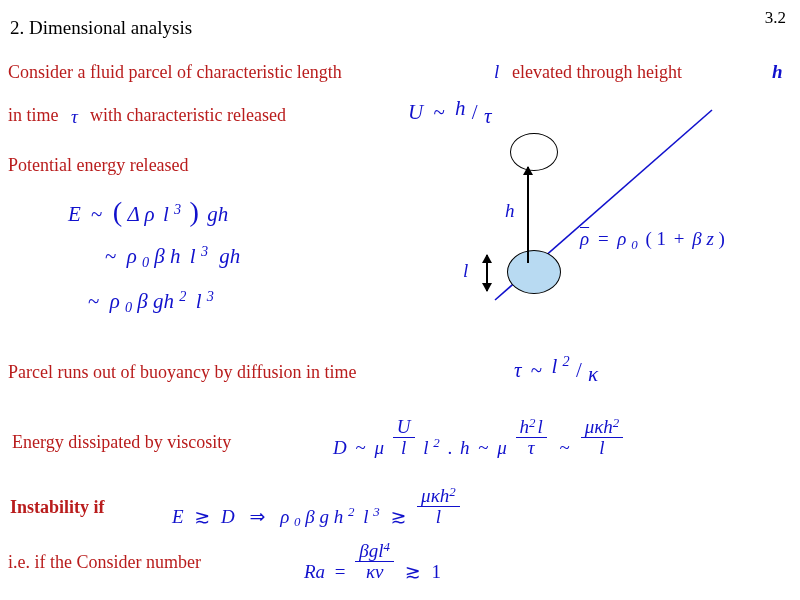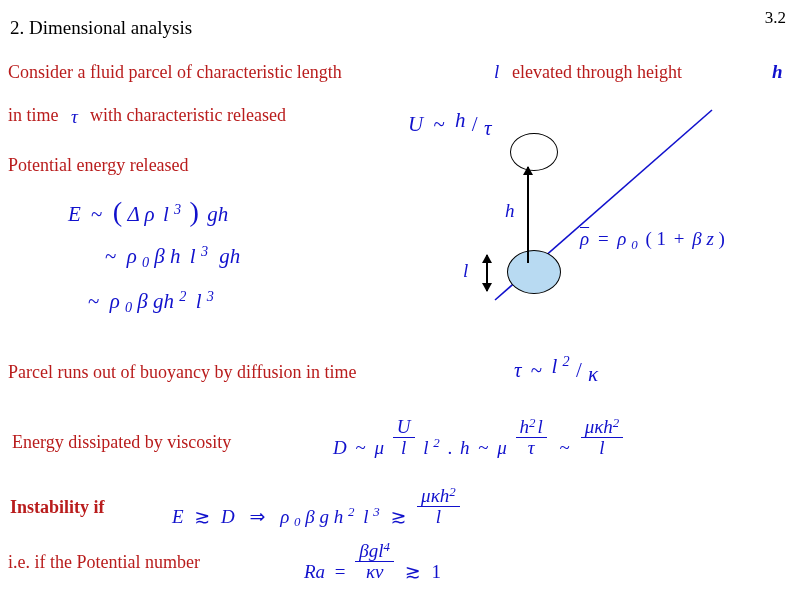--- a/index.html
+++ b/index.html
@@ -136,21 +136,21 @@
 
 <div class="abs body-text green" style="left:8px; top:62px;">Consider a fluid parcel of characteristic length</div>
 <div class="abs math m-md" style="left:494px; top:61px;">l</div>
 <div class="abs body-text green" style="left:512px; top:62px;">elevated through height</div>
 <div class="abs math m-md" style="left:772px; top:61px; font-weight:bold;">h</div>
 
 <div class="abs body-text green" style="left:8px; top:105px;">in time</div>
 <div class="abs math m-md" style="left:71px; top:106px;">τ</div>
 <div class="abs body-text green" style="left:90px; top:105px;">with characteristic released</div>
 
-<div class="abs math m-lg sfrac" style="left:408px; top:100px;margin-top:12px;">
+<div class="abs math m-lg sfrac" style="left:408px; top:100px;">
   <span>U</span>
   <span class="upr" style="padding:0 5px;">~</span>
   <span class="n">h</span>
   <span class="s">/</span>
   <span class="d">τ</span>
 </div>
 
 <div class="abs body-text green" style="left:8px; top:155px;">Potential energy released</div>
 
 <div class="abs math m-lg" style="left:68px; top:196px;">
@@ -271,21 +271,21 @@
   <span class="sup" style="position:relative; top:12px;">3</span>
   <span class="upr" style="padding:0 6px; position:relative; top:12px;">≳</span>
   <span class="frac">
     <span class="num">
       <span>μ</span><span>κ</span><span>h</span><span class="sup">2</span>
     </span>
     <span class="den">l</span>
   </span>
 </div>
 
-<div class="abs body-text green" style="left:8px; top:552px;">i.e. if the Potential number</div>
+<div class="abs body-text green" style="left:8px; top:552px;">i.e. if the Consider number</div>
 
 <div class="abs math m-md" style="left:304px; top:540px;">
   <span style="position:relative; top:12px;">Ra</span>
   <span class="upr" style="padding:0 5px; position:relative; top:12px;">=</span>
   <span class="frac">
     <span class="num">
       <span>β</span><span>g</span><span>l</span><span class="sup">4</span>
     </span>
     <span class="den">
       <span>κ</span><span>ν</span>

